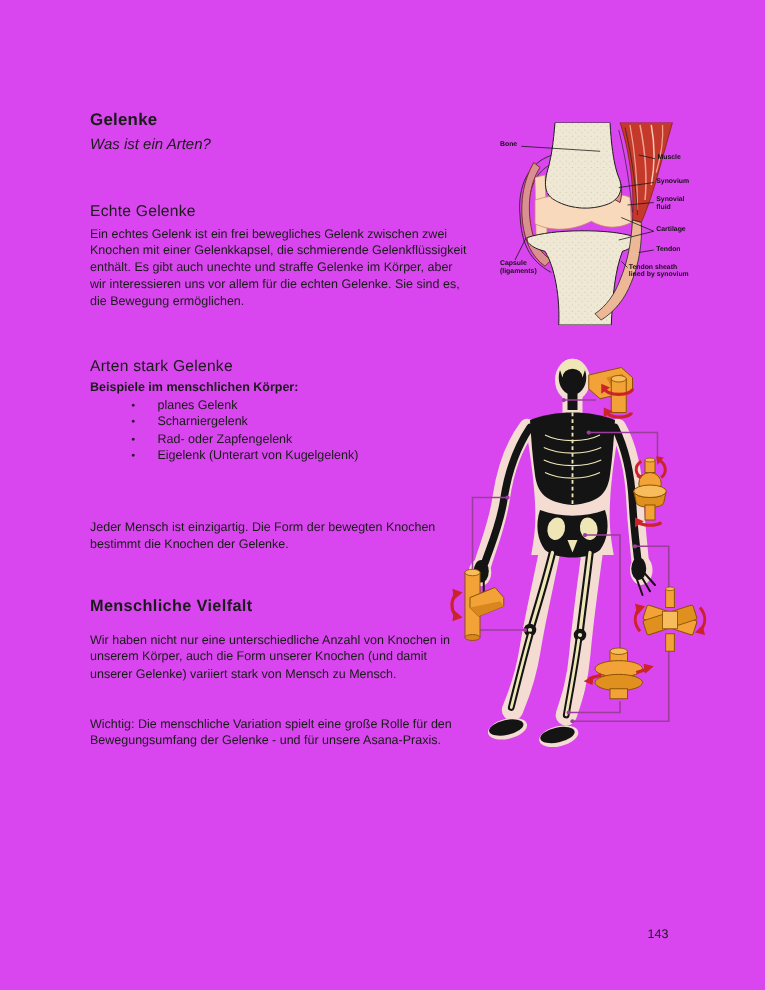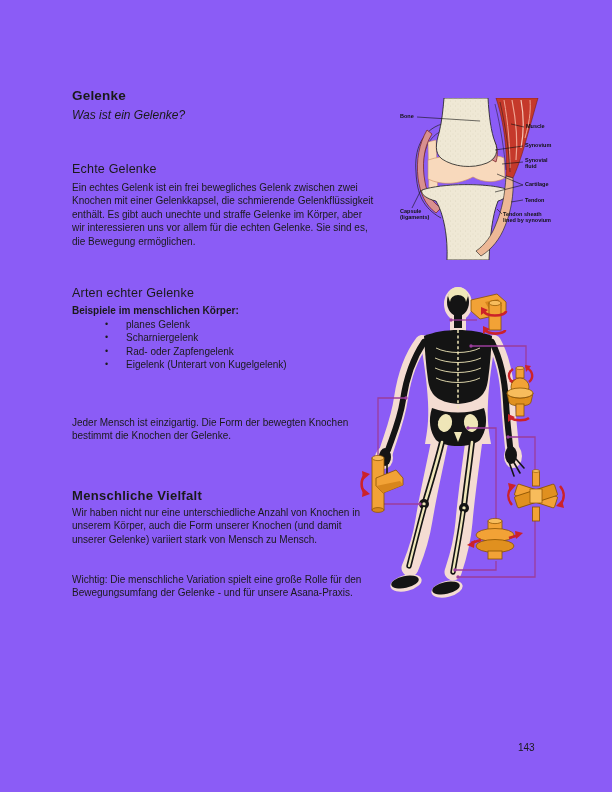--- a/index.html
+++ b/index.html
@@ -1,60 +1,60 @@
 <!DOCTYPE html>
 <html><head>
 <meta charset="utf-8">
 <style>
   * { margin:0; padding:0; box-sizing:border-box; }
   html,body { width:612px; height:792px; background:#ffffff; font-family:"Liberation Sans", sans-serif; color:#1a1a1a; }
-  #page { position:relative; width:612px; height:792px; background:#8b5cf6; overflow:hidden; }
+  #page { position:relative; width:612px; height:792px; background:#d946ef; overflow:hidden; }
 
   .abs { position:absolute; }
 
   .doc-title   { left:72px; top:88px;  font-size:13.5px; font-weight:700; letter-spacing:.2px; }
   .doc-sub     { left:72px; top:108px; font-size:12px; font-style:italic; }
   .h-sec       { font-size:12.5px; font-weight:400; letter-spacing:.2px; }
   .h-sec-bold  { font-size:13px; font-weight:700; letter-spacing:.3px; }
   .body-txt    { font-size:10px; line-height:13.4px; }
 
   .echte-h   { left:72px; top:162px; }
   .echte-b   { left:72px; top:181px; width:302px; }
   .arten-h   { left:72px; top:286px; }
   .arten-i   { left:72px; top:304px; width:302px;font-weight:bold; }
   .arten-ul  { left:72px; top:318px; width:302px; list-style:none; }
   .arten-ul li { position:relative; padding-left:54px; font-size:10px; line-height:13.4px; }
   .arten-ul li .blt { position:absolute; left:33px; top:0; font-size:9px; }
   .arten-ul li .blt::before { content:"•"; }
   .note-p    { left:72px; top:416px; width:308px; }
-  .viel-h    { left:72px; top:488px; }
+  .viel-h    { left:72px; top:477px; }
   .viel-b1   { left:72px; top:506px; width:306px; }
   .viel-b2   { left:72px; top:573px; width:308px; }
   .pagenum   { left:518px; top:742px; font-size:10px; }
 
   
   #knee-fig { left:392px; top:98px; width:180px; height:162px; }
   #knee-fig svg { position:absolute; left:0; top:0; }
   .klabel { position:absolute; font-size:5.5px; font-weight:700; line-height:1.18; color:#111; }
 
   
   #skel-fig { left:358px; top:280px; width:254px; height:318px; }
 </style>
 </head>
 <body>
 
 <div id="page">
 
   <div class="abs doc-title">Gelenke</div>
-  <div class="abs doc-sub">Was ist ein Gelenke?</div>
+  <div class="abs doc-sub">Was ist ein Arten?</div>
 
   <div class="abs h-sec echte-h">Echte Gelenke</div>
   <div class="abs body-txt echte-b">Ein echtes Gelenk ist ein frei bewegliches Gelenk zwischen zwei Knochen mit einer Gelenkkapsel, die schmierende Gelenkflüssigkeit enthält. Es gibt auch unechte und straffe Gelenke im Körper, aber wir interessieren uns vor allem für die echten Gelenke. Sie sind es, die Bewegung ermöglichen.</div>
 
-  <div class="abs h-sec arten-h">Arten echter Gelenke</div>
+  <div class="abs h-sec arten-h">Arten stark Gelenke</div>
   <div class="abs body-txt arten-i">Beispiele im menschlichen Körper:</div>
 
   <ul class="abs arten-ul">
     <li><span class="blt"></span><span>planes Gelenk</span></li>
     <li><span class="blt"></span><span>Scharniergelenk</span></li>
     <li><span class="blt"></span><span>Rad- oder Zapfengelenk</span></li>
     <li><span class="blt"></span><span>Eigelenk (Unterart von Kugelgelenk)</span></li>
   </ul>
 
   <div class="abs body-txt note-p">Jeder Mensch ist einzigartig. Die Form der bewegten Knochen bestimmt die Knochen der Gelenke.</div>

